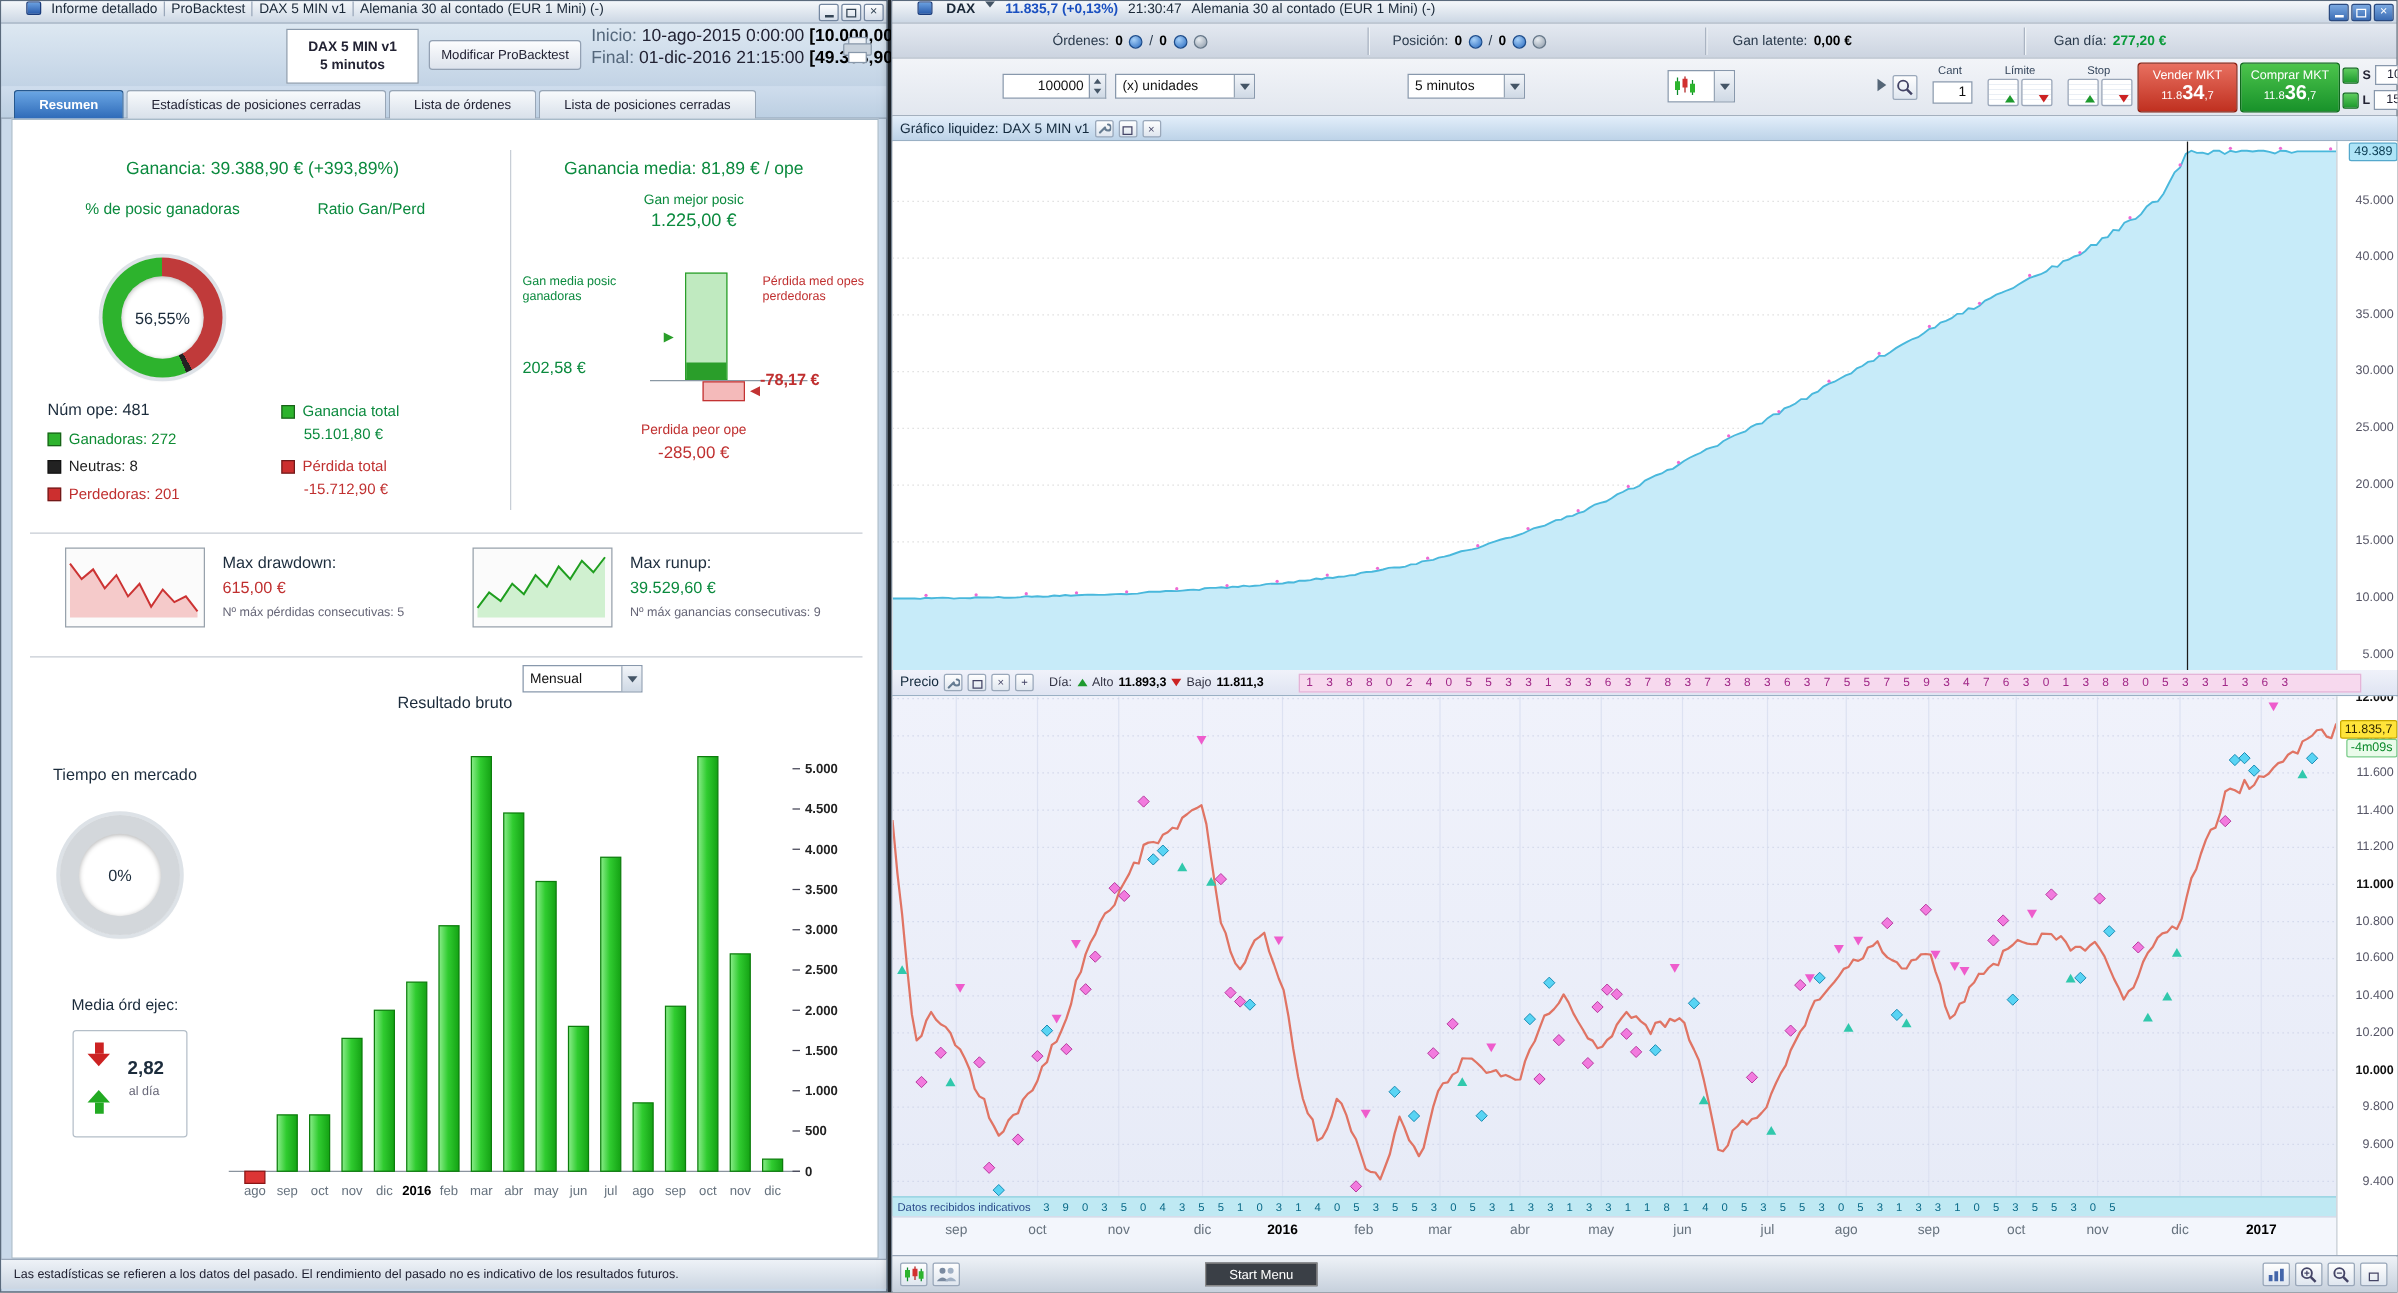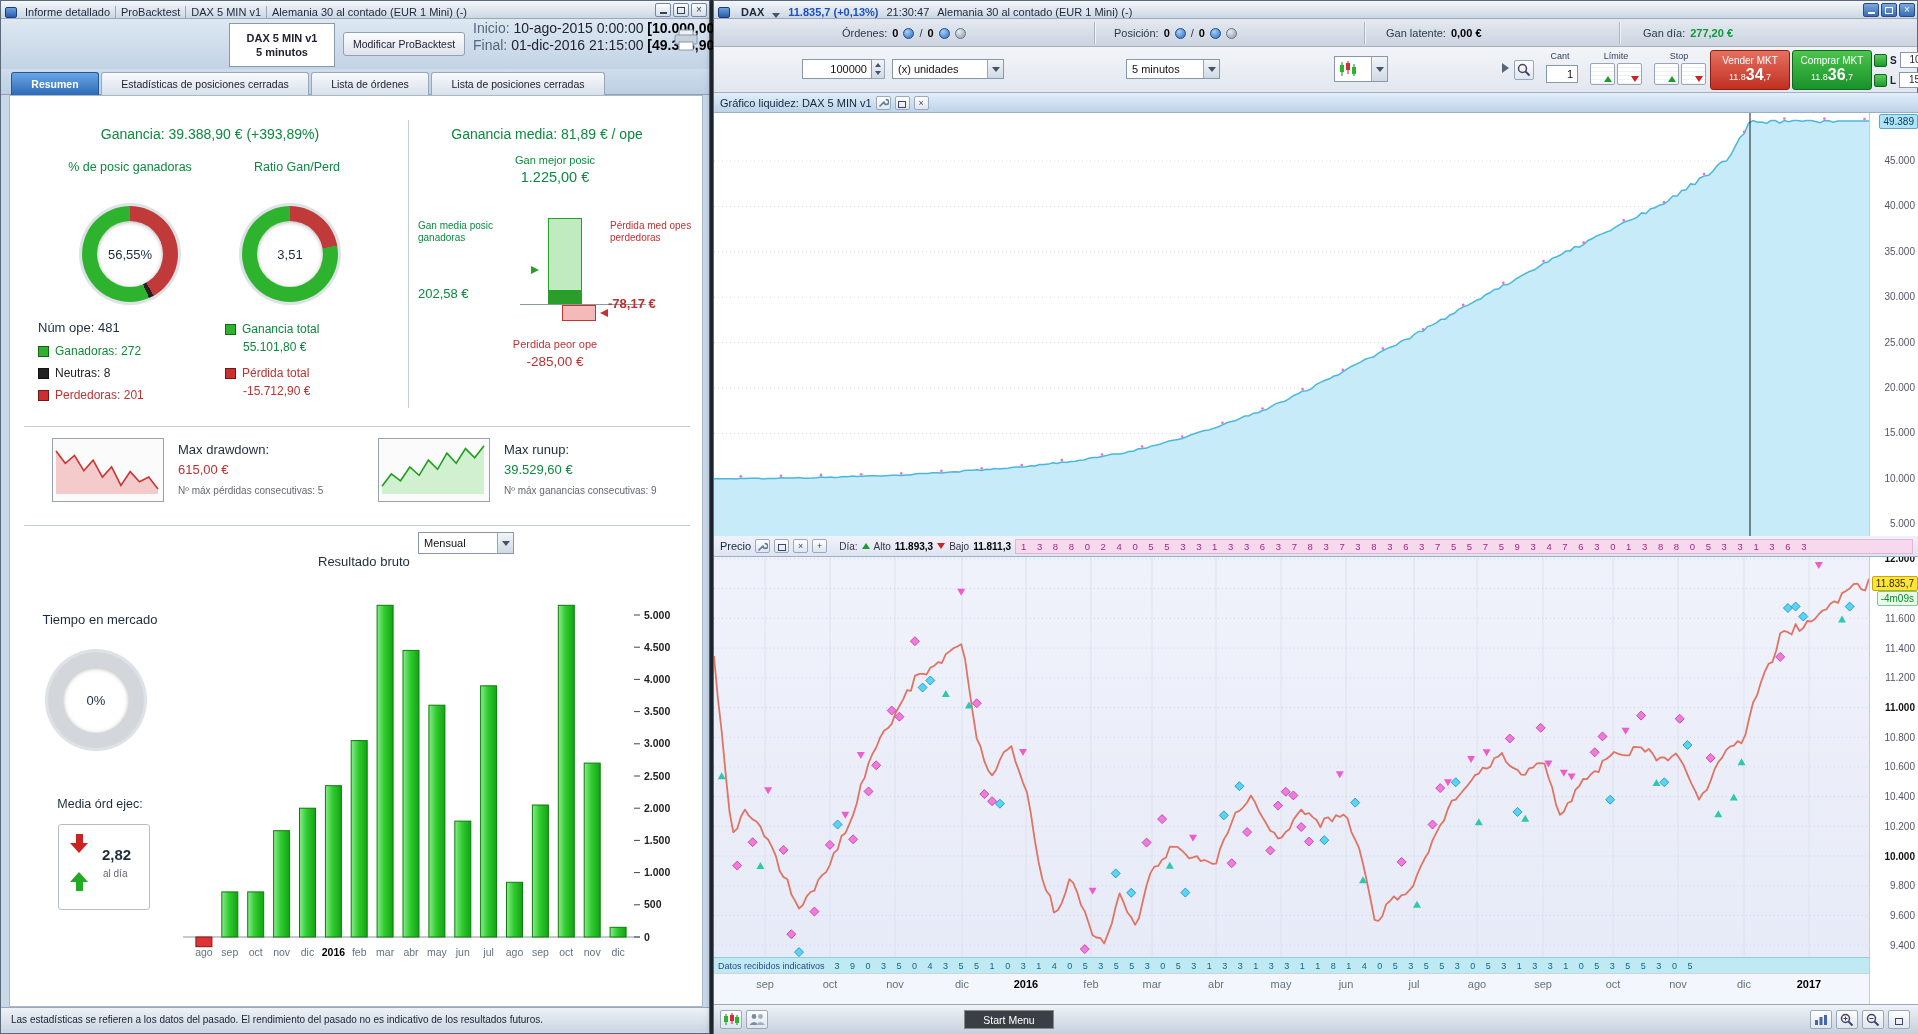--- a/index.html
+++ b/index.html
@@ -1,19 +1,19 @@
 <!DOCTYPE html>
 <html><head>
 <meta charset="utf-8">
 <style>
 *{margin:0;padding:0;box-sizing:border-box}
 html,body{width:1918px;height:1034px;overflow:hidden}
 body{font-family:"Liberation Sans",sans-serif;background:#2e3742;position:relative;font-size:11px;color:#223}
 .win{position:absolute;border:1px solid #5a6a7c;background:#c9d9ea;box-shadow:0 0 8px rgba(0,0,0,.5)}
-.titlebar{position:absolute;left:0;top:0;right:0;height:18px;background:linear-gradient(#f4f7fa,#ccd7e4);border-bottom:1px solid #9aa8b8;font-size:11px;color:#1a2838;display:flex;align-items:flex-end;padding:0 4px;white-space:nowrap;overflow:hidden}
+.titlebar{position:absolute;left:0;top:0;right:0;height:18px;background:linear-gradient(#f4f7fa,#ccd7e4);border-bottom:1px solid #9aa8b8;font-size:11px;color:#1a2838;display:flex;align-items:flex-start;padding:0 20px;white-space:nowrap;overflow:hidden}
 .tbseg{padding:0 5px}
 .tbseg + .tbseg{border-left:1px solid #9aa8ba}
 .appico{display:inline-block;width:12px;height:11px;background:linear-gradient(#6aa0e0,#2a5cac);border:1px solid #1a3c7c;border-radius:2px;margin-right:3px}
 .wbtns{position:absolute;right:2px;top:2px;display:flex;gap:2px}
 .wbtn{width:16px;height:14px;border:1px solid #7487a0;border-radius:2px;background:linear-gradient(#fdfeff,#d4dde9);font-size:10px;line-height:12px;text-align:center;color:#345;cursor:pointer}
 .wbtn.blue{background:linear-gradient(#7aa8e0,#3a6cb4);color:#fff;border-color:#2a4a80}
 .minbar{display:block;width:7px;height:2px;background:currentColor;margin:8px auto 0}
 .maxbox{display:inline-block;width:8px;height:7px;border:1px solid currentColor;margin-top:3px}
 .darktab{position:absolute;left:10px;top:4px;width:212px;height:44px;background:linear-gradient(#60748a,#394d63);border:1px solid #243648;border-radius:4px 4px 0 0;color:#fff;font-size:10px;font-weight:bold;display:flex;align-items:center;justify-content:center;text-align:center;padding:0 4px}
 .sysbox{position:absolute;left:228px;top:4px;width:106px;height:44px;background:#fff;border:1px solid #8a9aac;display:flex;flex-direction:column;align-items:center;justify-content:center;font-weight:bold;font-size:11px;gap:2px}
@@ -74,21 +74,21 @@
 .slrow{display:flex;align-items:center;gap:3px;height:20px}
 .slico{width:13px;height:13px;background:linear-gradient(#5ecc5e,#1e9a2e);border:1px solid #0c6a1a;border-radius:2px}
 .slinp{width:24px;height:16px;background:#fff;border:1px solid #8898ac;font-size:10px;text-align:right;padding:0 2px;line-height:14px}
 .sll{font-size:10px;color:#223;font-weight:bold}
 .panehdr{position:absolute;left:0;width:1205px;height:20px;background:linear-gradient(#e2eefa,#bdd3e8);border-bottom:1px solid #9ab0c4;display:flex;align-items:center;padding:0 6px;font-size:11px;color:#12283c;gap:4px}
 .pico{display:inline-flex;align-items:center;justify-content:center;width:15px;height:14px;background:linear-gradient(#fefefe,#dfe6ef);border:1px solid #9aa8ba;border-radius:2px;font-size:9px;color:#446;cursor:pointer}
 .dayinfo{display:flex;align-items:center;gap:4px;margin-left:8px;font-size:10px;color:#334;white-space:nowrap}
 .di-v{color:#000}
 .up-g{width:0;height:0;border-left:4px solid transparent;border-right:4px solid transparent;border-bottom:6px solid #1e9a2e}
 .dn-r{width:0;height:0;border-left:4px solid transparent;border-right:4px solid transparent;border-top:6px solid #c22}
-.pinkstrip{flex:1;margin:0 0;background:#f7d9ee;border:1px solid #e4b4d8;color:#a12888;font-size:9.5px;letter-spacing:4px;white-space:nowrap;overflow:hidden;height:15px;line-height:14px;padding:0 5px}
+.pinkstrip{flex:1;margin:0 24px;background:#f7d9ee;border:1px solid #e4b4d8;color:#a12888;font-size:9.5px;letter-spacing:4px;white-space:nowrap;overflow:hidden;height:15px;line-height:14px;padding:0 5px}
 .axis-lab{position:absolute;right:4px;font-size:10px;color:#556}
 .axis-lab.b{font-weight:bold;color:#111}
 .px-hl{position:absolute;right:1px;font-size:10px;font-weight:normal;padding:0 3px;border-radius:2px;line-height:13px}
 .cyanhl{background:#aee4f7;border:1px solid #55a8cc;color:#083a50}
 .yellowhl{background:#ffe43a;border:1px solid #c8a800;color:#332a00}
 .greenhl{background:#eafbea;border:1px solid #7acb8a;color:#0a8a2a}
 .mon{position:absolute;top:4px;width:32px;text-align:center;font-size:11px;color:#66727e}
 .mon.b{color:#000;font-weight:bold}
 .bottombar{position:absolute;left:0;top:1003px;width:1205px;height:30px;background:linear-gradient(#eef2f7,#c6d0dc);border-top:1px solid #9aa8ba}
 .bico{position:absolute;top:5px;width:22px;height:19px;background:linear-gradient(#fefefe,#dfe6ef);border:1px solid #9aa8ba;border-radius:2px;display:flex;align-items:center;justify-content:center;cursor:pointer}
@@ -148,25 +148,20 @@
     <div class="grn t14 ctr" style="left:10px;top:30px;width:380px"><span>Ganancia:</span> <span>39.388,90 € (+393,89%)</span></div>
     <div class="grn t14 ctr" style="left:392px;top:30px;width:290px"><span>Ganancia media:</span> <span>81,89 € / ope</span></div>
     <div class="vline" style="left:398px;top:24px;height:288px"></div>
 
     <div class="grn t125 ctr" style="left:25px;top:64px;width:190px;line-height:15px">% de posic ganadoras</div>
     <div class="grn t125 ctr" style="left:212px;top:64px;width:150px;line-height:15px">Ratio Gan/Perd</div>
 
     <div class="donut" style="left: 72px; top: 110px; background: conic-gradient(rgb(192, 58, 58) 0%, rgb(192, 58, 58) 41.8%, rgb(34, 34, 34) 41.8%, rgb(34, 34, 34) 43.5%, rgb(45, 179, 45) 43.5%, rgb(45, 179, 45) 100%);">
       <div class="donut-hole">
             <span>56,55%</span>
-          </div>
-    </div>
-    <div class="donut" style="left: 232px; top: 110px; background: conic-gradient(rgb(192, 58, 58) 0%, rgb(192, 58, 58) 22.2%, rgb(45, 179, 45) 22.2%, rgb(45, 179, 45) 100%);">
-      <div class="donut-hole">
-            <span>3,51</span>
           </div>
     </div>
 
     <div class="dk t13" style="left:28px;top:224px">Núm ope: 481</div>
     <div class="legend-row" style="left:28px;top:248px">
           <span class="sq" style="background: rgb(45, 179, 45);"></span>
           <span class="legend-lab" style="color: rgb(14, 140, 51);">Ganadoras: 272</span>
         </div>
     <div class="legend-row" style="left:28px;top:270px">
           <span class="sq" style="background: rgb(34, 34, 34);"></span>

